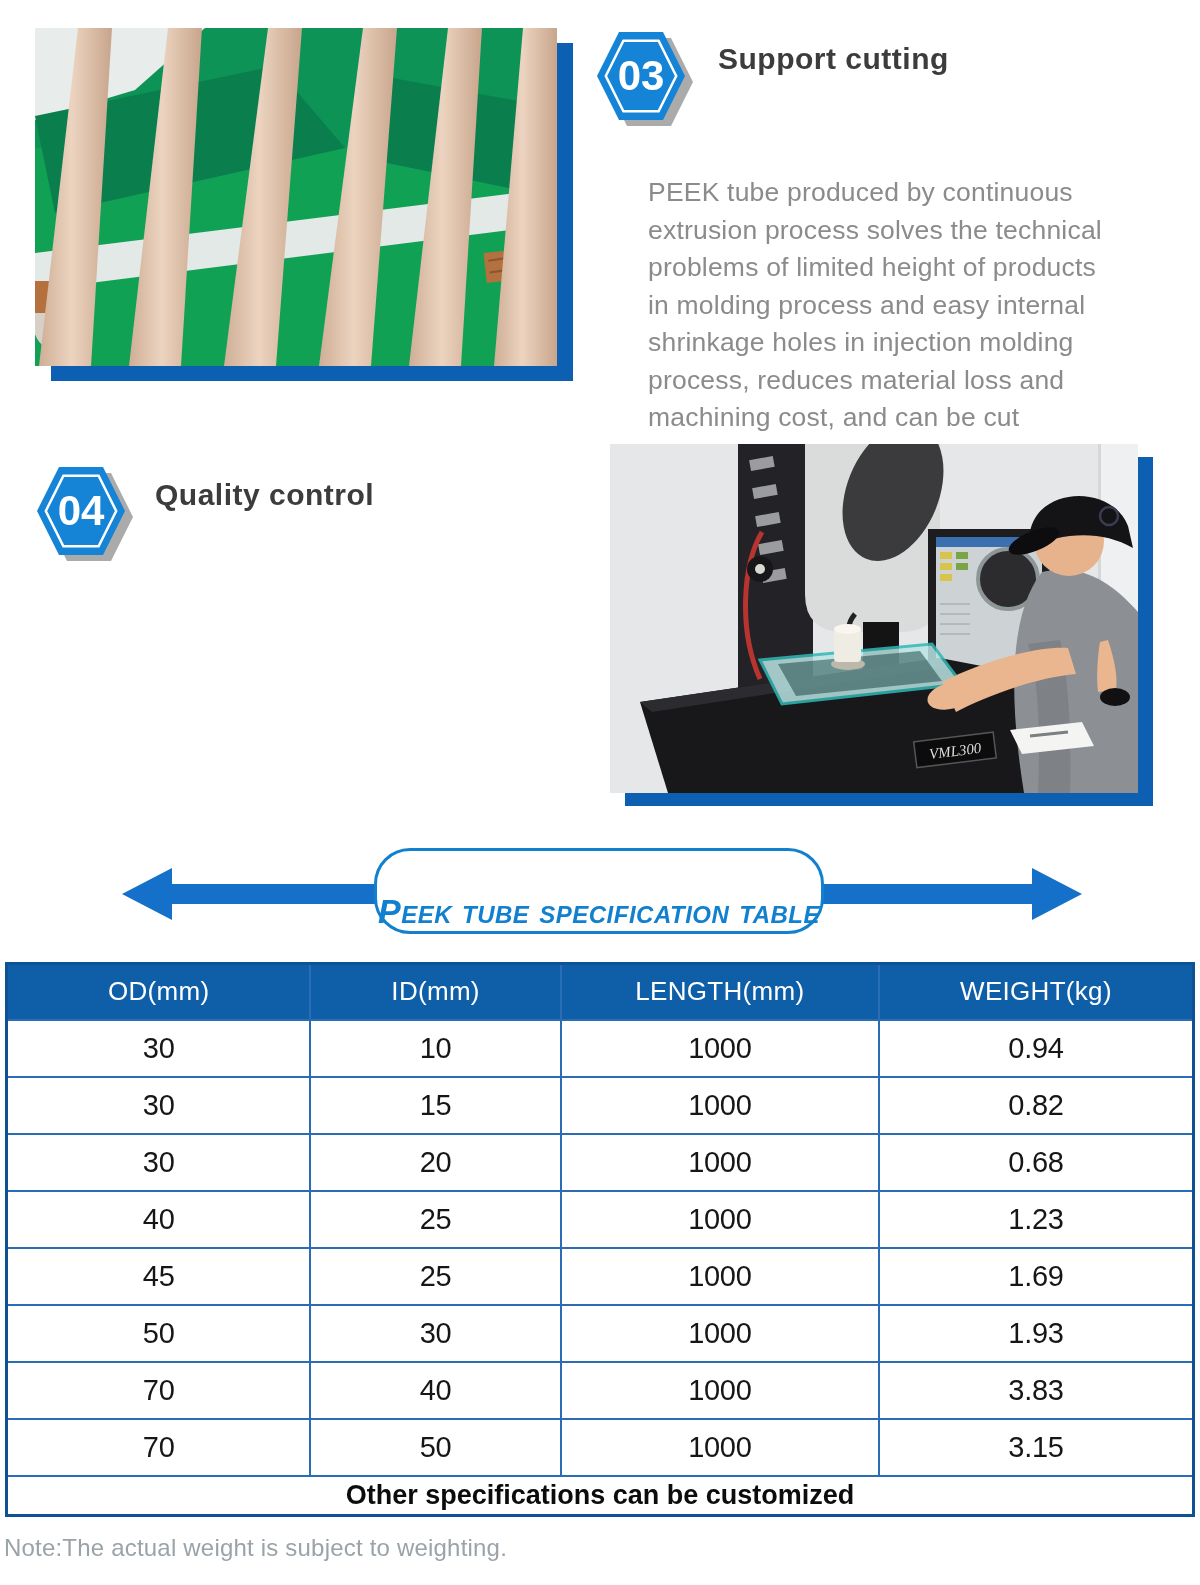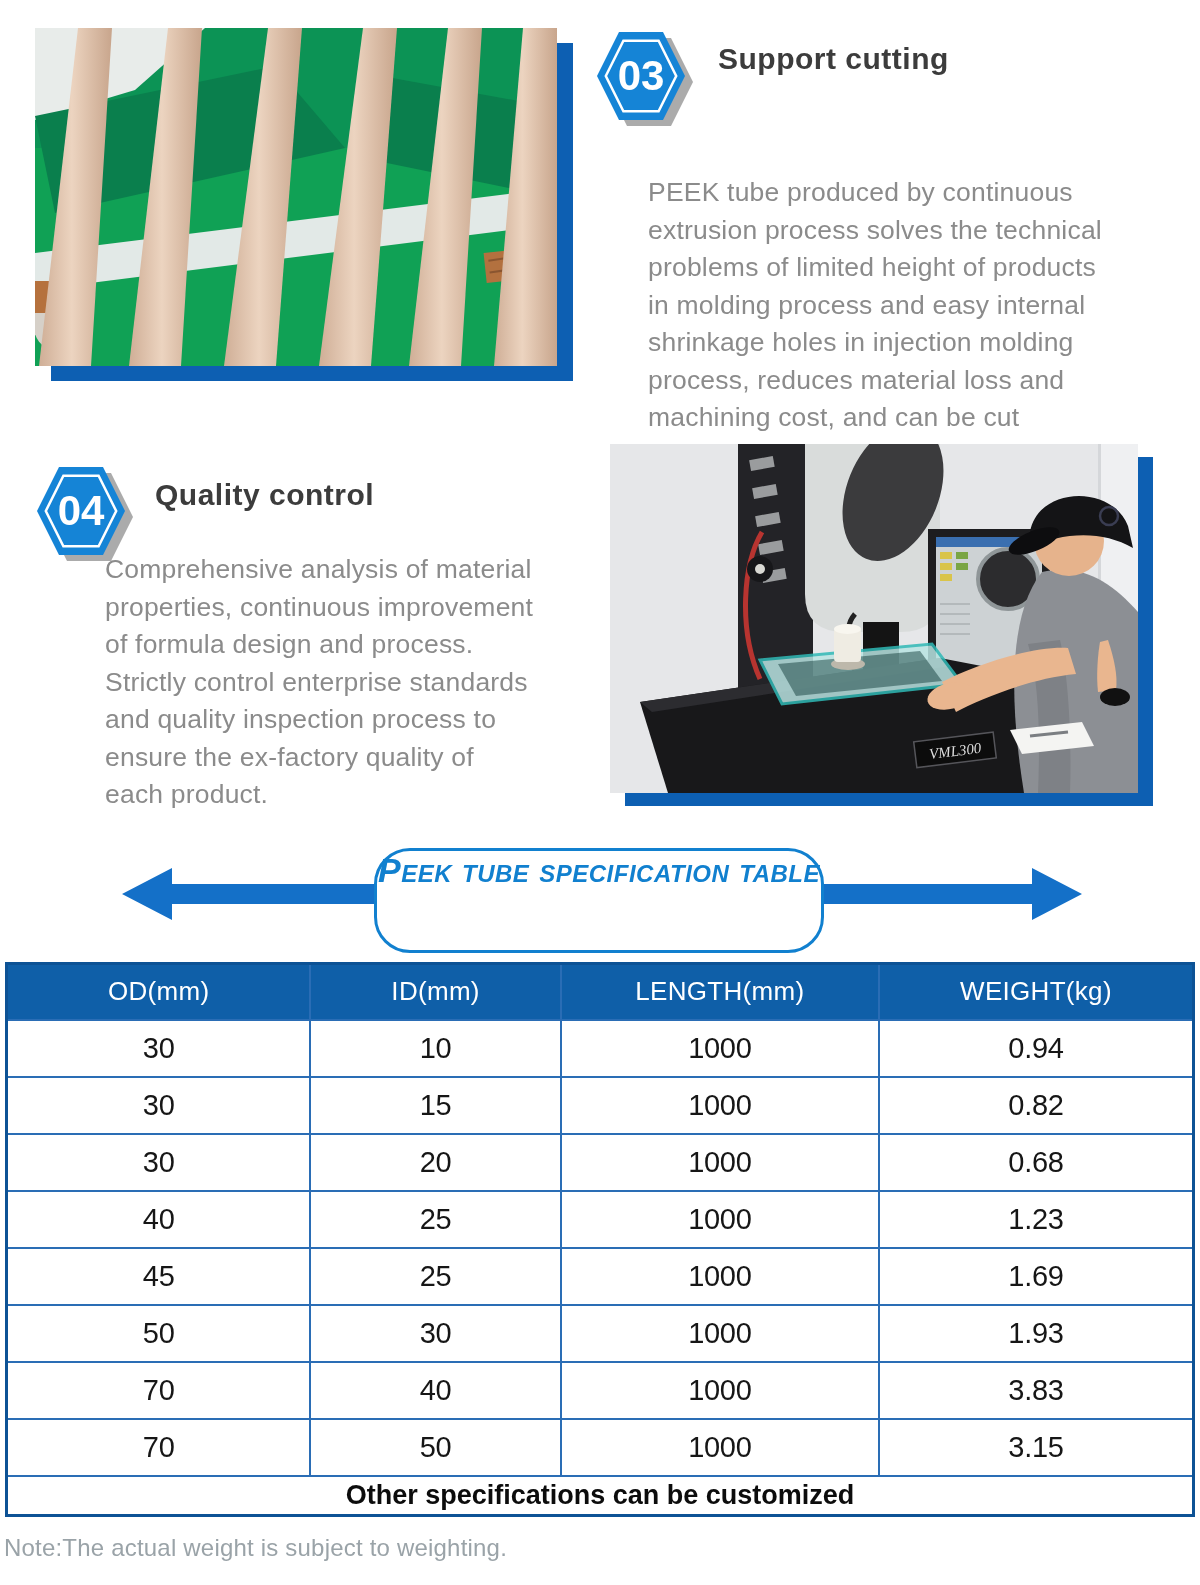--- a/index.html
+++ b/index.html
@@ -31,22 +31,22 @@
   .badge text{font-family:"Liberation Sans",sans-serif;font-weight:bold;font-size:42px;}
 
   .sec-title{position:absolute;font-size:30px;font-weight:bold;color:var(--heading-text);letter-spacing:0.5px;}
   .title03{left:718px;top:42px;}
   .title04{left:155px;top:478px;}
 
   .para{position:absolute;font-size:26.5px;line-height:37.5px;color:var(--body-text);white-space:pre-line;letter-spacing:0.2px;}
   .para1{left:648px;top:126px;width:548px;margin-top:48px;}
   .para2{left:105px;top:551px;width:520px;}
 
-  .banner-pill{position:absolute;left:374px;top:848px;width:450px;height:105px;background:#fff;
-    border:3px solid var(--banner-blue);border-radius:36px;display:flex;align-items:flex-start;justify-content:center;z-index:2;}
+  .banner-pill{position:absolute;left:374px;top:848px;width:450px;height:86px;background:#fff;
+    border:3px solid var(--banner-blue);border-radius:36px;display:flex;align-items:flex-end;justify-content:center;z-index:2;}
   .banner-pill span{font-style:italic;font-variant:small-caps;font-weight:600;font-size:34px;color:var(--banner-blue);letter-spacing:0.5px;}
   .arrow{position:absolute;z-index:1;}
   .arrow-left{left:116px;top:862px;}
   .arrow-right{left:822px;top:862px;}
 
   .spec-table{position:absolute;left:5px;top:962px;width:1190px;border-collapse:collapse;table-layout:fixed;
     border:3px solid var(--table-outer-border);}
   .spec-table th,.spec-table td{border:2px solid var(--table-border);text-align:center;vertical-align:middle;}
   .spec-table thead th{background:var(--table-header-bg);color:#fff;font-weight:normal;font-size:26px;height:56px;letter-spacing:0.3px;}
   .spec-table tbody td{height:57px;font-size:29px;color:var(--cell-text);letter-spacing:-0.3px;}
@@ -109,27 +109,20 @@
 machining cost, and can be cut
 according to customer requirements.</div>
 
   <svg class="badge badge04" viewBox="0 0 98 100">
     <polygon points="9,54 31,10 75,10 97,54 75,98 31,98" fill="#ababab"></polygon>
     <polygon points="1,48 23,4 67,4 89,48 67,92 23,92" fill="#1584d6"></polygon>
     <polygon points="9.8,48 27.4,12.8 62.6,12.8 80.2,48 62.6,83.2 27.4,83.2" fill="none" stroke="#ffffff" stroke-width="2.5"></polygon>
     <text x="45" y="62" text-anchor="middle" fill="#ffffff">04</text>
   </svg>
   <div class="sec-title title04">Quality control</div>
-  <div class="para para2">Comprehensive analysis of material
-properties, continuous improvement
-of formula design and process.
-Strictly control enterprise standards
-and quality inspection process to
-ensure the ex-factory quality of
-each product.</div>
 
   <div class="photo photo2">
     <svg width="528" height="349" viewBox="0 0 528 349">
       <rect x="0" y="0" width="528" height="349" fill="#e6e7e9"></rect>
       <rect x="488" y="0" width="3" height="349" fill="#d5d7da"></rect>
       <rect x="491" y="0" width="37" height="349" fill="#eff0f2"></rect>
 
       <rect x="128" y="0" width="75" height="280" fill="#232327"></rect>
       <g fill="#9a9c9e">
         <rect x="140" y="14" width="24" height="11" transform="rotate(-10 152 20)"></rect>

